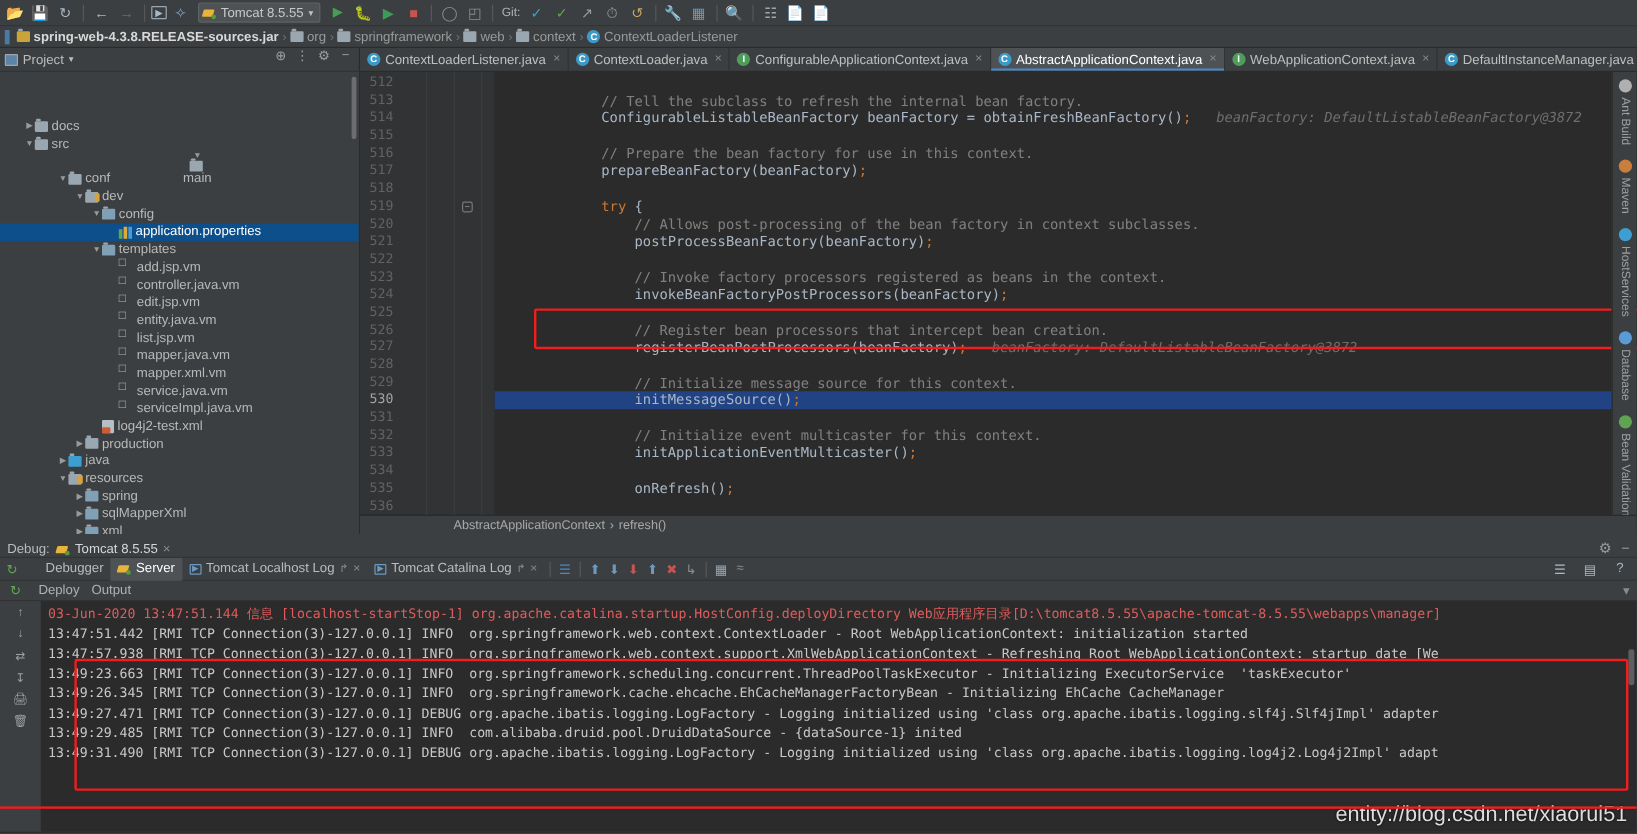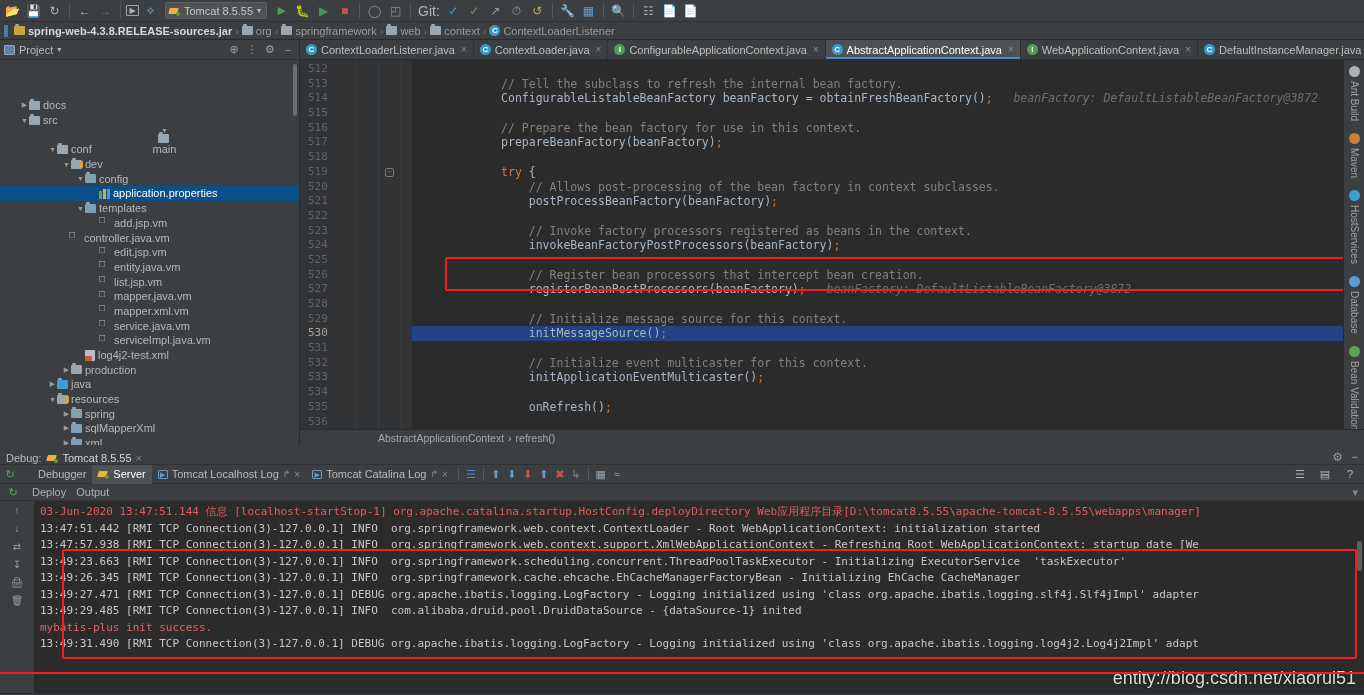--- a/index.html
+++ b/index.html
@@ -36,21 +36,21 @@
     width: 11px; height: 10px; position: relative; flex: 0 0 auto;
   }
   .tomcat-glyph::before {
     content:""; position:absolute; left:0; top:2px; width:9px; height:6px;
     background:#e8b43a; transform: skewX(-16deg); border-radius:1px;
   }
   .tomcat-glyph::after {
     content:""; position:absolute; left:7px; top:6px; width:4px; height:4px;
     background:#5c9b3a; border-radius:50%;
   }
-  .git-label { font-size: 14px; color:#b5b5b5; padding:0 3px; }
+  .git-label { font-size: 10px; color:#b5b5b5; padding:0 3px; }
 
   
   .crumbbar {
     height: 18px; background: #3c3f41; display: flex; align-items: center;
     padding-left: 4px; gap: 3px; font-size: 11px; color: #9a9a9a;
     border-bottom: 1px solid #2b2b2b;
   }
   .crumbbar .lead { width:4px; height:12px; background:#4a7aa8; margin-right:3px; }
   .crumb { display: inline-flex; align-items: center; gap: 3px; white-space: nowrap; }
   .crumb.bold { color: #d8d8d8; font-weight: bold; }
@@ -66,21 +66,21 @@
     display:inline-block; flex:0 0 auto; font-weight:bold;
   }
   .cicon.green { background: #4f9c5b; }
 
   
   .main { display: flex; height: 405px; }
 
   
   .projpane { width: 300px; background: #3c3f41; display: flex; flex-direction: column; border-right:1px solid #2b2b2b;}
   .projhdr {
-    height: 20px; display: flex; align-items: center; padding: 0 4px;
+    height: 20px; display: flex; padding: 0 4px;
     font-size: 11px; color: #bbbbbb; gap: 4px; border-bottom:1px solid #313335;
   }
   .projhdr .title { flex: 1; display:flex; align-items:center; gap:4px; }
   .proj-glyph { width:11px;height:10px;border:1px solid #9aa7b0;background:#5c83a8;border-radius:1px;}
   .hdr-ic { width: 14px; text-align:center; color:#9d9d9d; font-size:11px; cursor:default;}
   .tree { flex: 1; background: #3c3f41; overflow: hidden; position: relative; padding-top:2px;}
   .row {
     height: 14.7px; display: flex; align-items: center; white-space: nowrap;
     font-size: 11px; color: #b8b8b8; padding-right: 4px;
   }
@@ -339,21 +339,21 @@
           <div class="row" style="padding-left: 76px;">
             <span class="arrow">▼</span>
             <span class="ic folder pkg"></span>
             <span>templates</span>
           </div>
           <div class="row" style="padding-left: 90px;">
             <span class="arrow"></span>
             <span class="ic vm"></span>
             <span>add.jsp.vm</span>
           </div>
-          <div class="row" style="padding-left: 60px;">
+          <div class="row" style="padding-left: 90px;">
             <span class="arrow"></span>
             <span class="ic vm"></span>
             <span>controller.java.vm</span>
           </div>
           <div class="row" style="padding-left: 90px;">
             <span class="arrow"></span>
             <span class="ic vm"></span>
             <span>edit.jsp.vm</span>
           </div>
           <div class="row" style="padding-left: 90px;">
@@ -637,21 +637,20 @@
       </div>
       <div class="console" id="console">
         <div class="consolescroll"></div>
         <div class="logline log-red">03-Jun-2020 13:47:51.144 信息 [localhost-startStop-1] org.apache.catalina.startup.HostConfig.deployDirectory Web应用程序目录[D:\tomcat8.5.55\apache-tomcat-8.5.55\webapps\manager]</div>
           <div class="logline log-white">13:47:51.442 [RMI TCP Connection(3)-127.0.0.1] INFO  org.springframework.web.context.ContextLoader - Root WebApplicationContext: initialization started</div>
           <div class="logline log-white">13:47:57.938 [RMI TCP Connection(3)-127.0.0.1] INFO  org.springframework.web.context.support.XmlWebApplicationContext - Refreshing Root WebApplicationContext: startup date [We</div>
           <div class="logline log-white">13:49:23.663 [RMI TCP Connection(3)-127.0.0.1] INFO  org.springframework.scheduling.concurrent.ThreadPoolTaskExecutor - Initializing ExecutorService  'taskExecutor'</div>
           <div class="logline log-white">13:49:26.345 [RMI TCP Connection(3)-127.0.0.1] INFO  org.springframework.cache.ehcache.EhCacheManagerFactoryBean - Initializing EhCache CacheManager</div>
           <div class="logline log-white">13:49:27.471 [RMI TCP Connection(3)-127.0.0.1] DEBUG org.apache.ibatis.logging.LogFactory - Logging initialized using 'class org.apache.ibatis.logging.slf4j.Slf4jImpl' adapter</div>
           <div class="logline log-white">13:49:29.485 [RMI TCP Connection(3)-127.0.0.1] INFO  com.alibaba.druid.pool.DruidDataSource - {dataSource-1} inited</div>
-          <div class="logline log-pink">mybatis-plus init success.</div>
           <div class="logline log-white">13:49:31.490 [RMI TCP Connection(3)-127.0.0.1] DEBUG org.apache.ibatis.logging.LogFactory - Logging initialized using 'class org.apache.ibatis.logging.log4j2.Log4j2Impl' adapt</div>
           <div class="wm">entity://blog.csdn.net/xiaorui51</div>
       </div>
     </div>
   </div>
 
   <div class="statusbar" id="statusbar"></div>
 
   <div class="highlight-box" style="left:62px; top:549px; width:1295px; height:110px;"></div>
   <div class="redline" style="top:672px;"></div>

